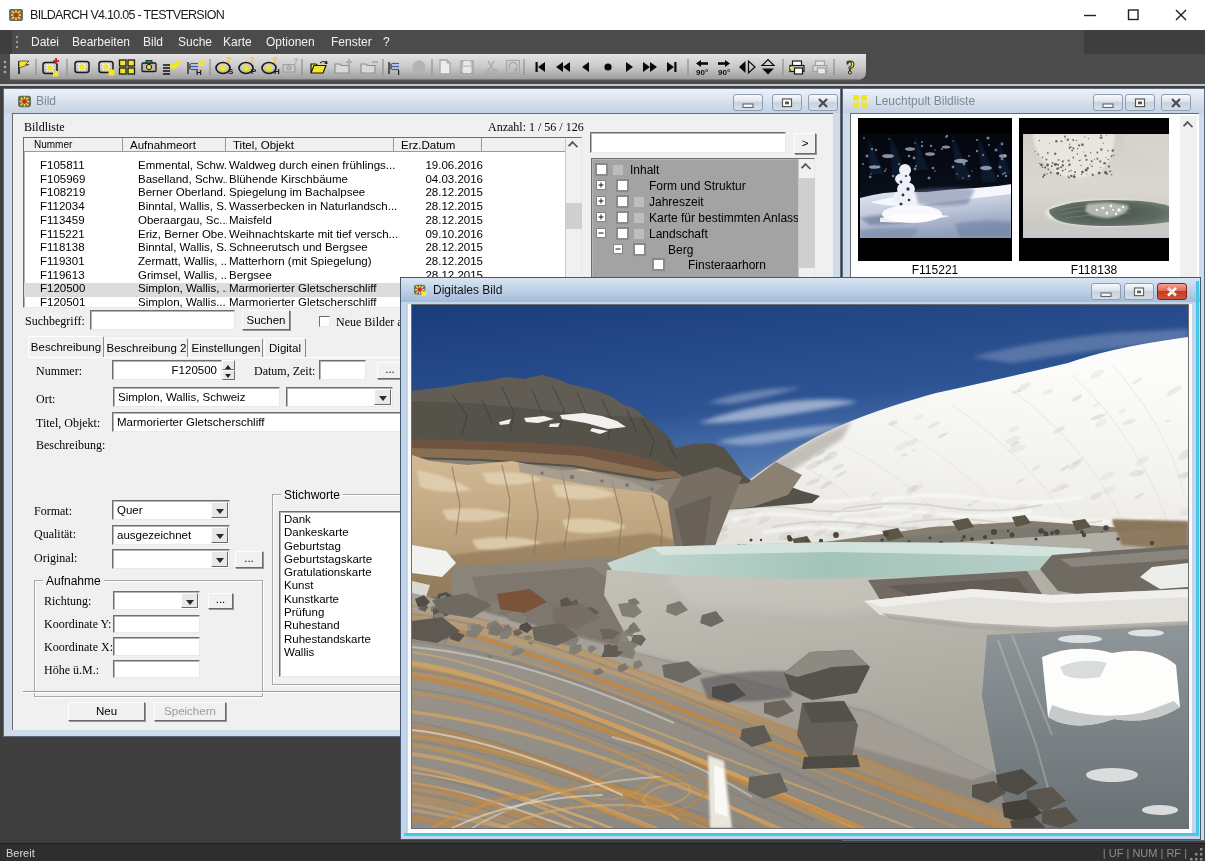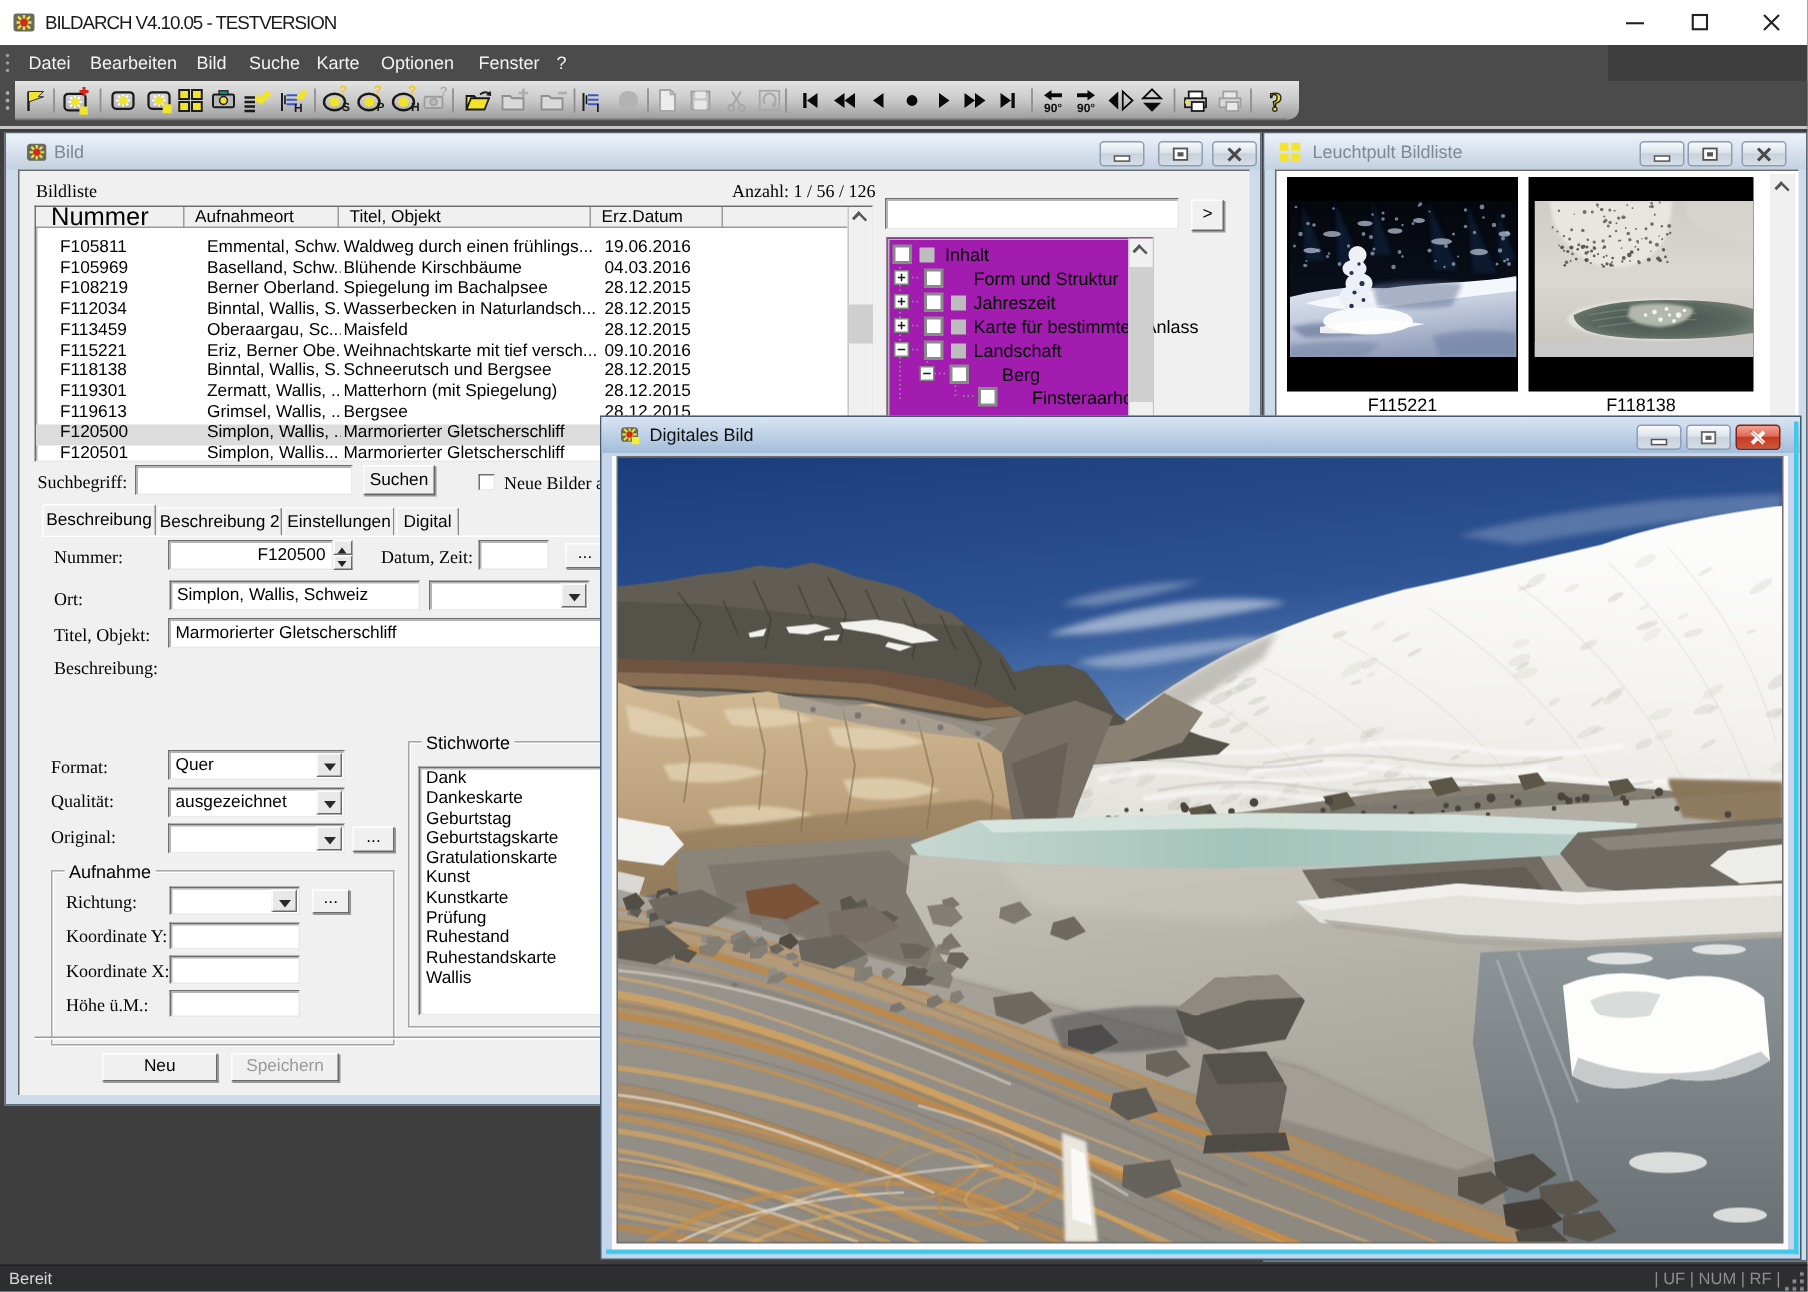--- a/index.html
+++ b/index.html
@@ -1,21 +1,21 @@
 <!DOCTYPE html>
 <html><head><meta charset="utf-8">
 <style>
 *{margin:0;padding:0;box-sizing:border-box;}
 html,body{width:1205px;height:861px;overflow:hidden;}
 body{font-family:"Liberation Sans",sans-serif;background:#3E3E3E;position:relative;}
 .abs{position:absolute;}
 
 #titlebar{left:0;top:0;width:1205px;height:30px;background:#fff;}
 #titlebar .ttl{left:30px;top:8px;font-size:12.5px;letter-spacing:-0.7px;color:#1a1a1a;}
-#menubar{left:0;top:30px;width:1072px;height:24px;background:#4B4B4B;}
+#menubar{left:12px;top:30px;width:1072px;height:24px;background:#4B4B4B;}
 #menubar span{position:absolute;top:5px;font-size:12px;color:#F2F2F2;}
 #toolbarrow{left:0;top:54px;width:1205px;height:30px;background:#4B4B4B;}
 #mditop{left:0;top:84px;width:1205px;height:2px;background:#C6C6C6;}
 
 .win{position:absolute;border:1px solid #5E6A78;}
 .wtitle{position:absolute;left:0;top:0;right:0;height:24px;background:linear-gradient(#EDF2F8,#D6E0EC 55%,#C3D1E1);}
 .wtitle.act{background:linear-gradient(#D9E5F3,#BCCFE6 55%,#A3BCD8);}
 .wtext{position:absolute;left:32px;top:5px;font-size:12px;color:#7E8794;}
 .wtext.act{color:#111;}
 .cbtn{position:absolute;top:5px;width:30px;height:17px;border:1px solid #8E9EB3;border-radius:3px;background:linear-gradient(#F8FAFC,#DCE3EB 45%,#C9D2DD 50%,#D5DDE6);}
@@ -358,21 +358,21 @@
           <line x1="18" y1="4" x2="10" y2="12"></line>
         </g>
       </svg>
     </div>
   <div class="wbody" style="left:8px;top:24px;width:821px;height:617px;" id="bildbody">
     <div class="lbl" style="left:11px;top:6px">Bildliste</div>
     <div class="lbl" style="left:475px;top:6px">Anzahl: 1 / 56 / 126</div>
 
     <div class="abs sunken" style="left:10px;top:23px;width:559px;height:171px;background:#fff;">
       <div class="abs" style="left:0;top:0;width:541px;height:14px;background:#F0F0F0;border-bottom:1px solid #9a9a9a;"></div>
-      <div class="abs" style="left:0;top:0;width:99px;height:14px;border-right:1px solid #9a9a9a;font-size:17px;padding:0 0 0 10px;line-height:14px;">Nummer</div>
+      <div class="abs" style="left:0;top:0;width:99px;height:14px;border-right:1px solid #9a9a9a;font-size:10px;padding:0 0 0 10px;line-height:14px;">Nummer</div>
       <div class="abs" style="left:100px;top:0;width:102px;height:14px;border-right:1px solid #9a9a9a;font-size:11.5px;padding-left:6px;line-height:14px;">Aufnahmeort</div>
       <div class="abs" style="left:203px;top:0;width:167px;height:14px;border-right:1px solid #9a9a9a;font-size:11.5px;padding-left:6px;line-height:14px;">Titel, Objekt</div>
       <div class="abs" style="left:371px;top:0;width:87px;height:14px;border-right:1px solid #9a9a9a;font-size:11.5px;padding-left:6px;line-height:14px;">Erz.Datum</div>
       <div class="abs" style="left:0;top:145px;width:541px;height:14px;background:#DCDCDC;"></div>
       <div class="abs" style="left:16px;top:21px;width:100px;font-size:11.5px;line-height:13.7px;white-space:pre;">F105811
 F105969
 F108219
 F112034
 F113459
 F115221
@@ -396,38 +396,38 @@
 Blühende Kirschbäume
 Spiegelung im Bachalpsee
 Wasserbecken in Naturlandsch...
 Maisfeld
 Weihnachtskarte mit tief versch...
 Schneerutsch und Bergsee
 Matterhorn (mit Spiegelung)
 Bergsee
 Marmorierter Gletscherschliff
 Marmorierter Gletscherschliff</div>
-      <div class="abs" style="left:379px;top:21px;width:80px;font-size:11.5px;line-height:13.7px;white-space:pre;">19.06.2016
+      <div class="abs" style="left:379px;top:21px;width:80px;font-size:11.5px;line-height:13.7px;white-space:pre;text-align:right;">19.06.2016
 04.03.2016
 28.12.2015
 28.12.2015
 28.12.2015
 09.10.2016
 28.12.2015
 28.12.2015
 28.12.2015</div>
       <div class="abs" style="right:0;top:0;width:16px;height:169px;background:#F0F0F0;border-left:1px solid #c8c8c8;">
         <div class="abs" style="left:3px;top:4px;width:8px;height:8px;border-left:2px solid #555;border-top:2px solid #555;transform:rotate(45deg) scale(1,.8);"></div>
         <div class="abs" style="left:0;top:65px;width:16px;height:26px;background:#CFCFCF;"></div>
       </div>
     </div>
 
     <input class="abs sunken" style="left: 577px; top: 18px; width: 196px; height: 21px; border-radius: 0px; outline: none; font-size: 12px;">
     <div class="abs btn3d" style="left:781px;top:19px;width:22px;height:21px;line-height:19px;">&gt;</div>
-    <div class="abs sunken" style="left:578px;top:44px;width:178px;height:150px;background:#a21caf;" id="treebox">
+    <div class="abs sunken" style="left:578px;top:44px;width:224px;height:150px;background:#a3a3a3;" id="treebox">
       <svg class="abs" style="left:0;top:0" width="222" height="148" viewBox="0 0 222 148" font-family="Liberation Sans" font-size="12">
         <g stroke="#9a9a9a" stroke-dasharray="1,2" fill="none">
           <line x1="8" y1="16" x2="8" y2="107"></line>
           <line x1="13" y1="26" x2="22" y2="26"></line>
             <line x1="13" y1="42" x2="22" y2="42"></line>
             <line x1="13" y1="58" x2="22" y2="58"></line>
             <line x1="13" y1="74" x2="22" y2="74"></line>
           <line x1="26" y1="79" x2="26" y2="90"></line>
             <line x1="31" y1="90" x2="39" y2="90"></line>
           <line x1="45" y1="95" x2="45" y2="105"></line>

